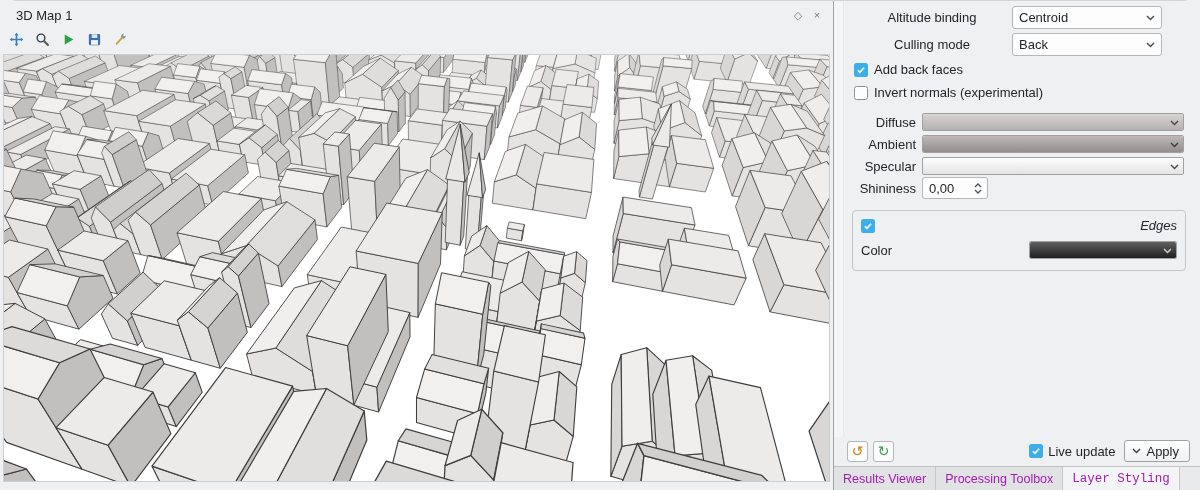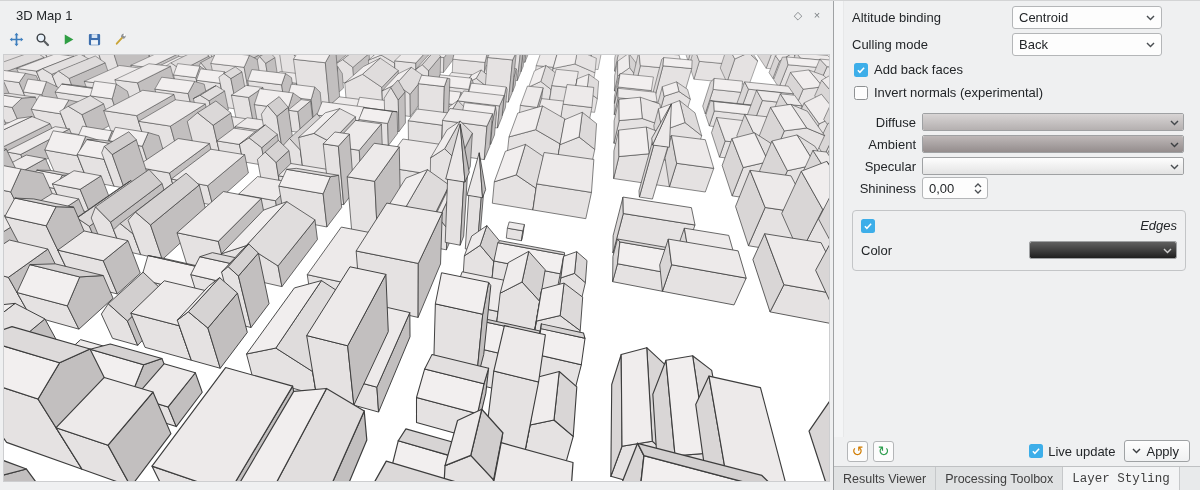--- a/index.html
+++ b/index.html
@@ -1,38 +1,38 @@
 <!DOCTYPE html>
 <html><head>
 <meta charset="utf-8">
 <style>
   * { box-sizing: border-box; margin: 0; padding: 0; }
   html,body { width:1200px; height:490px; overflow:hidden; }
   body { font-family:"Liberation Sans", sans-serif; font-size:13px; color:#232629; background:#eff0f1; }
-  .root { width:1200px; height:490px; display:flex; border-top:1px solid #d3d4d5; }
+  .root { width:1200px; height:490px; display:flex; border-top:1px solid #d3d4d5;border-radius:18px; }
 
   
   .map-panel { width:834px; min-width:834px; position:relative; background:#eff0f1; border-right:1px solid #9fa2a4; }
   .map-header { height:25px; display:flex; align-items:center; padding:3px 8px 0 16px; }
   .map-title { flex:1; color:#232629; }
   .win-btn { width:16px; height:16px; display:flex; align-items:center; justify-content:center; color:#7c8084; font-size:11px; margin-left:3px; cursor:default; }
   .map-toolbar { height:26px; display:flex; align-items:center; gap:7px; padding:0 7px; }
   .tbtn { width:19px; height:19px; display:flex; align-items:center; justify-content:center; border-radius:2px; }
   .tbtn svg { width:15px; height:15px; display:block; }
   .viewport { position:absolute; left:3px; right:3px; top:53px; bottom:8px; background:#ffffff; border:1px solid #cdced0; overflow:hidden; }
   .viewport svg { width:100%; height:100%; display:block; }
 
   
   .style-panel { flex:1; display:flex; flex-direction:column; background:#eff0f1; }
   .panel-main { flex:1; display:flex; min-height:0; }
   .scroll-track { width:10px; background:#f4f5f6; border-right:1px solid #e7e8e9; }
   .fields { flex:1; display:flex; flex-direction:column; padding:3px 14px 0 8px; }
 
   .frow { display:flex; align-items:center; height:27px; }
-  .frow .flabel { flex:1; }
+  .frow .flabel { flex:1;text-align:center; }
   .combo { width:150px; height:23px; margin-right:24px; background:#fdfdfd; border:1px solid #b4b6b8; border-radius:3px;
            display:flex; align-items:center; padding:8px 6px; gap:4px; }
   .combo .cval { flex:1; white-space:nowrap; overflow:hidden; }
   .chev { width:9px; height:6px; flex:none; }
 
   .crow { display:flex; align-items:center; height:23px; gap:6px; padding-left:2px; }
   .cb { width:14px; height:14px; border-radius:2.5px; border:1px solid #8e9193; background:#fdfdfd; position:relative; flex:none; }
   .cb.checked { border-color:transparent; }
   .cb svg { position:absolute; inset:1px; width:10px; height:10px; }
 
@@ -61,21 +61,21 @@
                display:flex; align-items:center; justify-content:center; font-size:14px; line-height:1; }
   .undo-glyph { color:#d07c00; }
   .redo-glyph { color:#2f9e4f; }
   .footer-spacer { flex:1; }
   .live-label { margin-right:4px; }
   .apply-btn { height:22px; border:1px solid #9fa2a4; border-radius:3px; background:linear-gradient(#fefefe,#f0f1f2);
                display:flex; align-items:center; gap:5px; padding:0 10px 0 7px; }
 
   .tabbar { height:24px; display:flex; border-top:1px solid #bfc1c3; background:#e8eaeb; }
   .tab { padding:0 9px; display:flex; align-items:center; font-size:12.5px; background:#e0e2e3;
-         border-right:1px solid #c6c8ca; color:#404040; white-space:nowrap; }
+         border-right:1px solid #c6c8ca; color:#a21caf; white-space:nowrap; }
   .tab.active { background:#f3f4f5;font-family:Liberation Mono, monospace; }
   .tab-fill { flex:1; }
 </style>
 </head>
 <body>
 
 <div class="root">
 
   <div class="map-panel">
     <div class="map-header">

